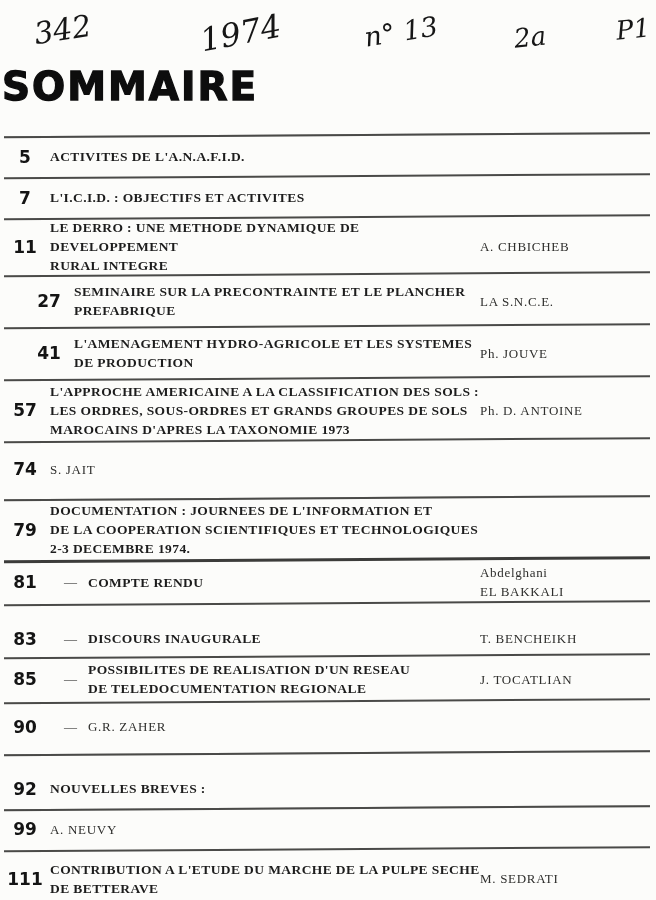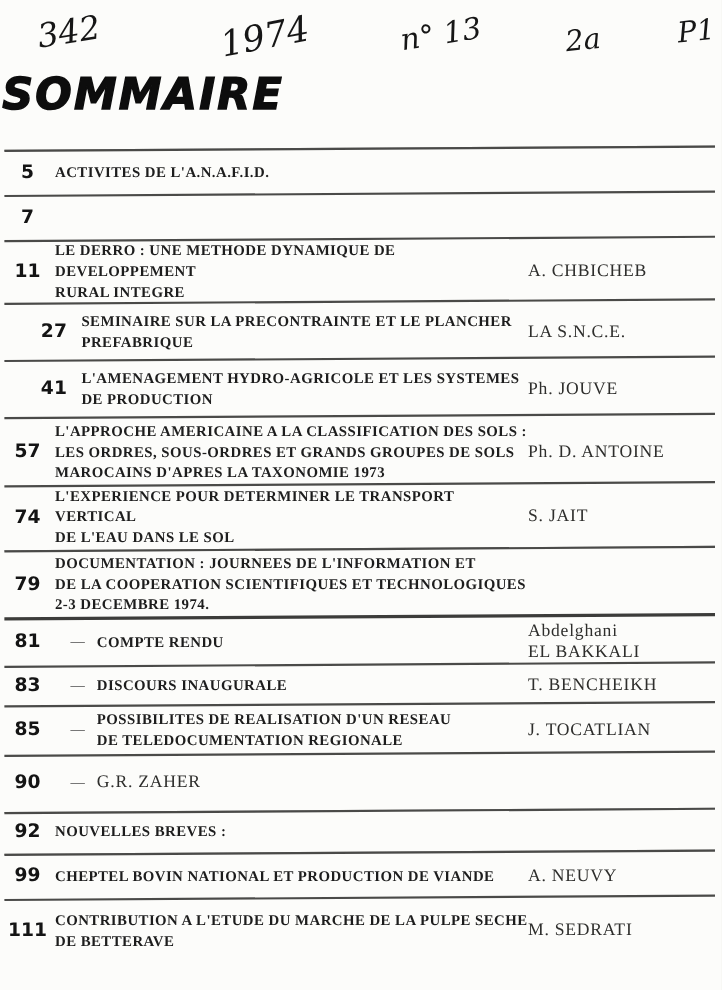--- a/index.html
+++ b/index.html
@@ -12,46 +12,46 @@
   .hand-1{left:34px;top:12px;font-size:30px;transform:rotate(-9deg);}
   .hand-2{left:200px;top:14px;font-size:32px;transform:rotate(-11deg);}
   .hand-3{left:364px;top:16px;font-size:27px;transform:rotate(-9deg);}
   .hand-4{left:514px;top:22px;font-size:26px;transform:rotate(-6deg);}
   .hand-5{left:616px;top:14px;font-size:26px;transform:rotate(-6deg);}
 
   
   .main-title{position:absolute;left:2px;top:64px;margin:0;
     font-family:"DejaVu Sans",sans-serif;font-weight:bold;font-size:39px;
     letter-spacing:2px;color:#0d0d0d;-webkit-text-stroke:1.3px #0d0d0d;
-    transform:scaleY(1.02);font-style:italic;}
+    transform:scaleY(1.02);}
 
   
   .toc{position:absolute;left:0;top:134px;width:656px;}
   .rule{height:2px;margin-bottom:-2px;background:#4a4a48;
         transform:rotate(-0.35deg);transform-origin:30px 50%;
         margin-left:4px;margin-right:6px;}
   .rule.double::after{content:"";display:block;height:1px;background:rgba(75,75,73,.5);
         margin-top:2px;}
   .rule.thick{height:2.6px;background:#3c3c3a;}
 
   .row{display:flex;align-items:center;}
   .num{width:50px;flex:0 0 50px;text-align:center;
        font-family:"DejaVu Sans",sans-serif;font-weight:bold;font-size:17px;color:#141414;}
   .dash{flex:0 0 24px;margin-left:14px;color:#3b3b3b;font-size:13px;
         font-family:"Liberation Serif",serif;}
   .ttl{flex:1;font-family:"Liberation Serif",serif;font-weight:bold;
        font-size:13.5px;line-height:19px;letter-spacing:.4px;color:#1d1d1d;
        white-space:pre-line;}
   .author{flex:0 0 176px;width:176px;font-family:"Liberation Serif",serif;
-       font-size:16px;line-height:19px;letter-spacing:.7px;color:#2e2e2c;
+       font-size:13px;line-height:19px;letter-spacing:.7px;color:#2e2e2c;
        white-space:pre-line;}
 
   .h41{min-height:41px;} .h48{min-height:48px;} .h52{min-height:52px;padding-left:24px;}
   .h62{min-height:62px;} .h56{min-height:56px;} .h61{min-height:61px;}
-  .h43{min-height:43px;align-items:center;} .h36{min-height:36px;} .h45{min-height:45px;}
+  .h43{min-height:43px;align-items:center;} .h36{min-height:36px;margin-top:17px;} .h45{min-height:45px;}
   .h50{min-height:50px;} .h58{min-height:58px;}
   .spacer{height:26px;}
 </style>
 </head>
 <body>
 
 <div class="page">
 
   <span class="hand hand-1">342</span>
   <span class="hand hand-2">1974</span>
@@ -66,20 +66,21 @@
     <div class="rule double"></div>
     <div class="row h41">
       <span class="num">5</span>
       <span class="ttl">ACTIVITES DE L'A.N.A.F.I.D.</span>
       <span class="author"></span>
     </div>
 
     <div class="rule"></div>
     <div class="row h41">
       <span class="num">7</span>
+      <span class="ttl">L'I.C.I.D. : OBJECTIFS ET ACTIVITES</span>
       <span class="author"></span>
     </div>
 
     <div class="rule"></div>
     <div class="row h48">
       <span class="num">11</span>
       <span class="ttl">LE DERRO : UNE METHODE DYNAMIQUE DE DEVELOPPEMENT
 RURAL INTEGRE</span>
       <span class="author">A. CHBICHEB</span>
     </div>
@@ -105,22 +106,20 @@
       <span class="num">57</span>
       <span class="ttl">L'APPROCHE AMERICAINE A LA CLASSIFICATION DES SOLS :
 LES ORDRES, SOUS-ORDRES ET GRANDS GROUPES DE SOLS
 MAROCAINS D'APRES LA TAXONOMIE 1973</span>
       <span class="author">Ph. D. ANTOINE</span>
     </div>
 
     <div class="rule"></div>
     <div class="row h56">
       <span class="num">74</span>
-      <span class="ttl">L'EXPERIENCE POUR DETERMINER LE TRANSPORT VERTICAL
-DE L'EAU DANS LE SOL</span>
       <span class="author">S. JAIT</span>
     </div>
 
     <div class="rule double"></div>
     <div class="row h61">
       <span class="num">79</span>
       <span class="ttl">DOCUMENTATION : JOURNEES DE L'INFORMATION ET
 DE LA COOPERATION SCIENTIFIQUES ET TECHNOLOGIQUES
 2-3 DECEMBRE 1974.</span>
       <span class="author"></span>
@@ -162,21 +161,20 @@
     <div class="rule double"></div>
     <div class="row h36">
       <span class="num">92</span>
       <span class="ttl">NOUVELLES BREVES :</span>
       <span class="author"></span>
     </div>
 
     <div class="rule double"></div>
     <div class="row h41">
       <span class="num">99</span>
-      <span class="ttl">CHEPTEL BOVIN NATIONAL ET PRODUCTION DE VIANDE</span>
       <span class="author">A. NEUVY</span>
     </div>
 
     <div class="rule"></div>
     <div class="row h58">
       <span class="num">111</span>
       <span class="ttl">CONTRIBUTION A L'ETUDE DU MARCHE DE LA PULPE SECHE
 DE BETTERAVE</span>
       <span class="author">M. SEDRATI</span>
     </div>

